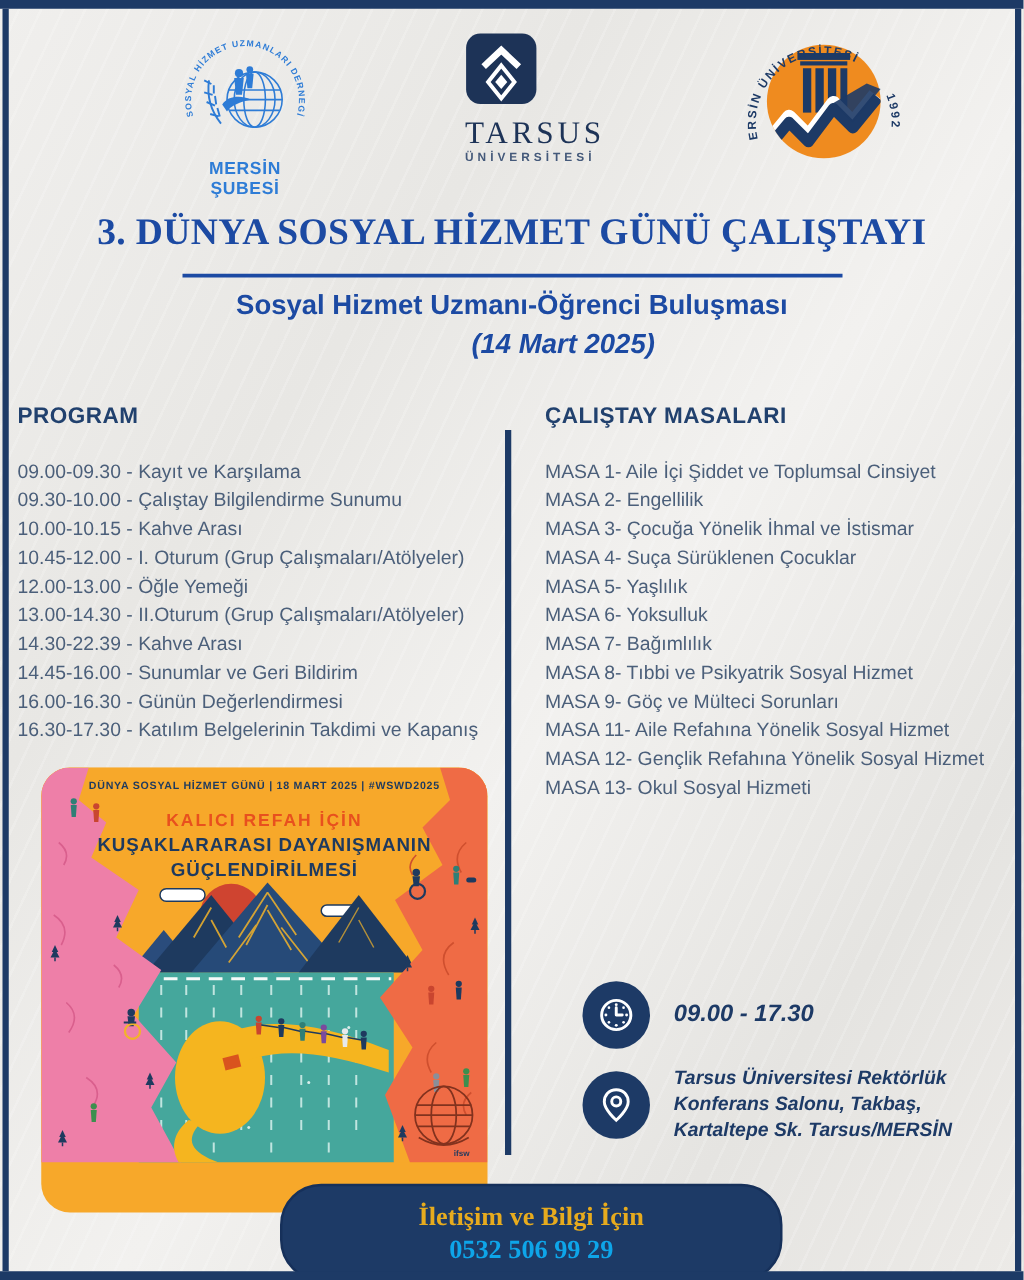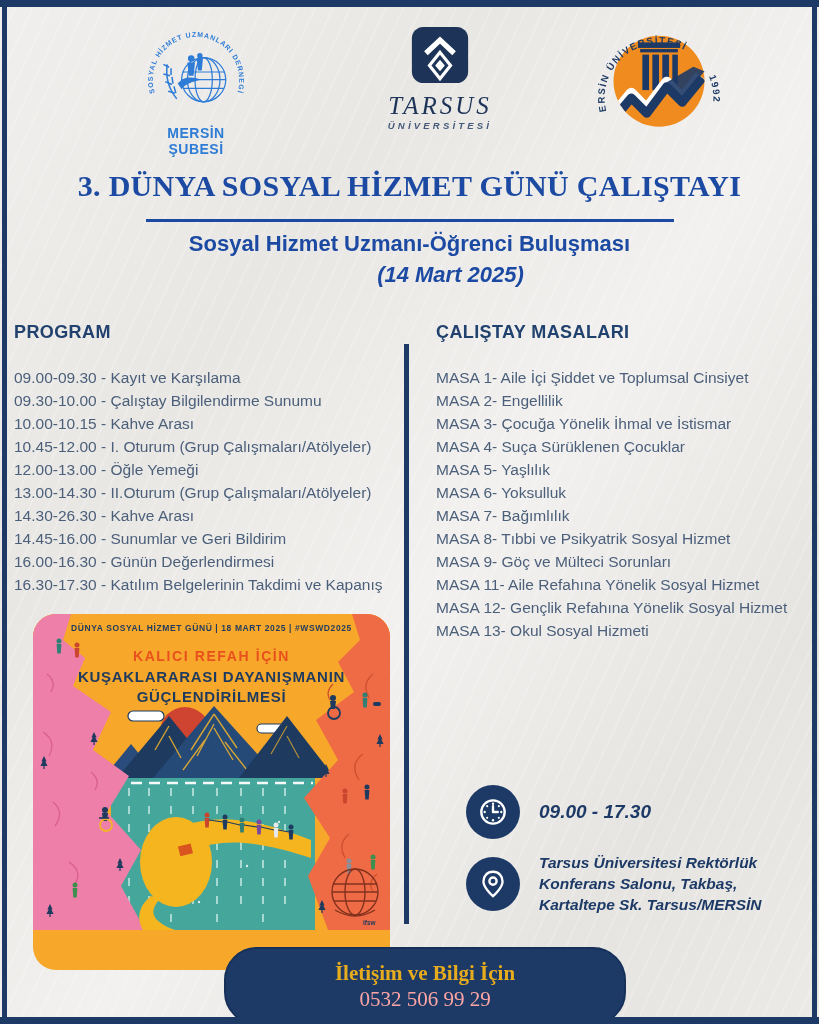--- a/index.html
+++ b/index.html
@@ -14,21 +14,21 @@
   }
   
   .bar-top, .bar-bottom { position:absolute; left:0; width:819px; height:7px; background:#1d3a66; z-index:6;}
   .bar-top{ top:0; } .bar-bottom{ bottom:0; }
   .edge { position:absolute; top:7px; bottom:7px; width:5px; background:#1d3a66; z-index:6;}
   .edge.l{ left:2px;} .edge.r{ right:2px;}
 
   
   .logo-shud { position:absolute; left:141px; top:24px; width:110px; text-align:center; }
   .logo-shud .branch { margin-top:1px; font-size:14px; font-weight:700; color:#2e7cd6; letter-spacing:.5px; }
-  .logo-tarsus { position:absolute; left:372px; top:26px; width:136px; text-align:center;font-style:italic; }
+  .logo-tarsus { position:absolute; left:372px; top:26px; width:136px; text-align:left; }
   .tarsus-name { margin-top:4px; font-family:"Liberation Serif",serif; font-size:25px; color:#1d3357; letter-spacing:3px; }
   .tarsus-sub  { margin-top:0px; font-size:9.5px; color:#44597a; letter-spacing:3.2px; font-weight:600;}
   .logo-mersin { position:absolute; left:598px; top:18px; width:122px; height:122px; }
 
   
   .title { position:absolute; left:0; top:169px; width:100%; text-align:center;
     font-family:"Liberation Serif",serif; font-weight:700; font-size:30px; color:#1c4aa3; letter-spacing:.3px;}
   .title-rule { position:absolute; left:146px; top:219px; width:528px; height:3px; background:#1c4aa3; }
   .sub1 { position:absolute; left:0; top:231px; width:100%; text-align:center;
     font-weight:700; font-size:22px; color:#1c4aa3; }
@@ -58,21 +58,21 @@
   .d-ic { width:54px; height:54px; border-radius:50%; background:#1d3a66; flex:0 0 54px;
           display:flex; align-items:center; justify-content:center; }
   .d-tx { font-weight:700; font-style:italic; color:#1d3a66; font-size:19px; }
   .d3 .d-tx { font-size:15.5px; line-height:21px; }
 
   
   .pill { position:absolute; left:224px; top:947px; width:402px; height:78px; border-radius:33px;
     background:#1d3a66; border:2px solid #16305a; display:flex; flex-direction:column;
     align-items:center; justify-content:center; z-index:5;}
   .pill .c1 { font-family:"Liberation Serif",serif; font-weight:700; font-size:21px; color:#e7ab1e; }
-  .pill .c2 { font-family:"Liberation Serif",serif; font-weight:400; font-size:21px; color:#fca5a5; margin-top:1px;}
+  .pill .c2 { font-family:"Liberation Serif",serif; font-weight:700; font-size:21px; color:#0ea5e9; margin-top:1px;}
 </style>
 </head>
 <body>
 
 <div class="page">
 
   <div class="bar-top"></div>
   <div class="edge l"></div>
   <div class="edge r"></div>
   <div class="bar-bottom"></div>
@@ -161,21 +161,21 @@
   <div class="sub2">(14 Mart 2025)</div>
 
   <div class="col-head ph">PROGRAM</div>
   <div class="list pl">
       <div class="li">09.00-09.30 - Kayıt ve Karşılama</div>
       <div class="li">09.30-10.00 - Çalıştay Bilgilendirme Sunumu</div>
       <div class="li">10.00-10.15 - Kahve Arası</div>
       <div class="li">10.45-12.00 - I. Oturum (Grup Çalışmaları/Atölyeler)</div>
       <div class="li">12.00-13.00 - Öğle Yemeği</div>
       <div class="li">13.00-14.30 - II.Oturum  (Grup Çalışmaları/Atölyeler)</div>
-      <div class="li">14.30-26.30 - Kahve Arası</div>
+      <div class="li">14.30-22.39 - Kahve Arası</div>
       <div class="li">14.45-16.00 - Sunumlar ve Geri Bildirim</div>
       <div class="li">16.00-16.30 - Günün Değerlendirmesi</div>
       <div class="li">16.30-17.30 - Katılım Belgelerinin Takdimi ve Kapanış</div>
     </div>
 
   <div class="divider"></div>
 
   <div class="col-head th">ÇALIŞTAY MASALARI</div>
   <div class="list tl">
       <div class="li">MASA 1- Aile İçi Şiddet ve Toplumsal Cinsiyet</div>

